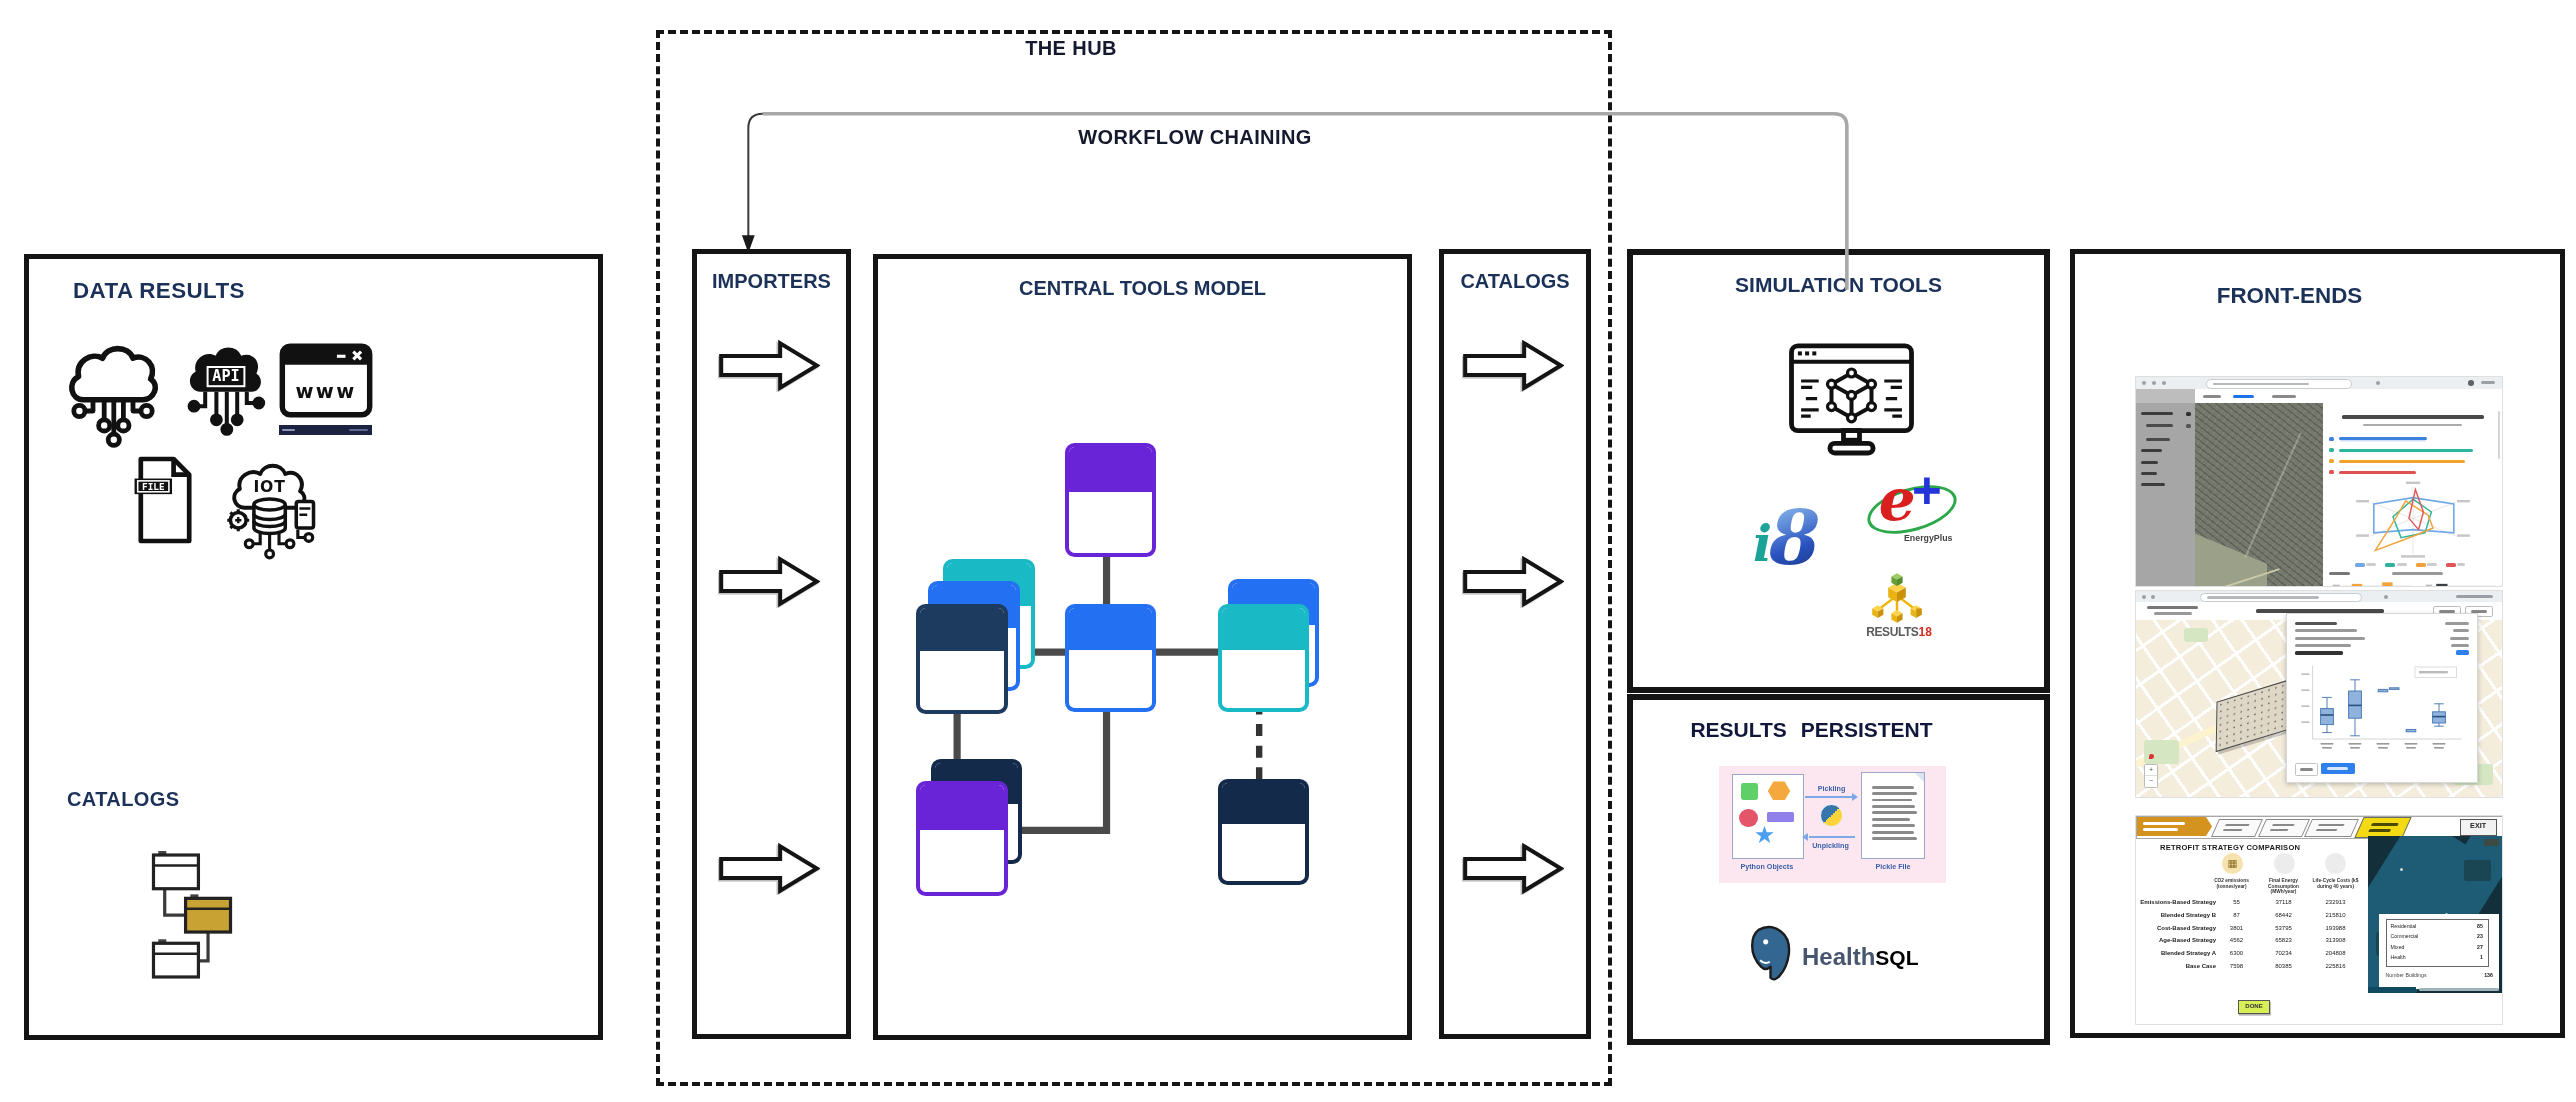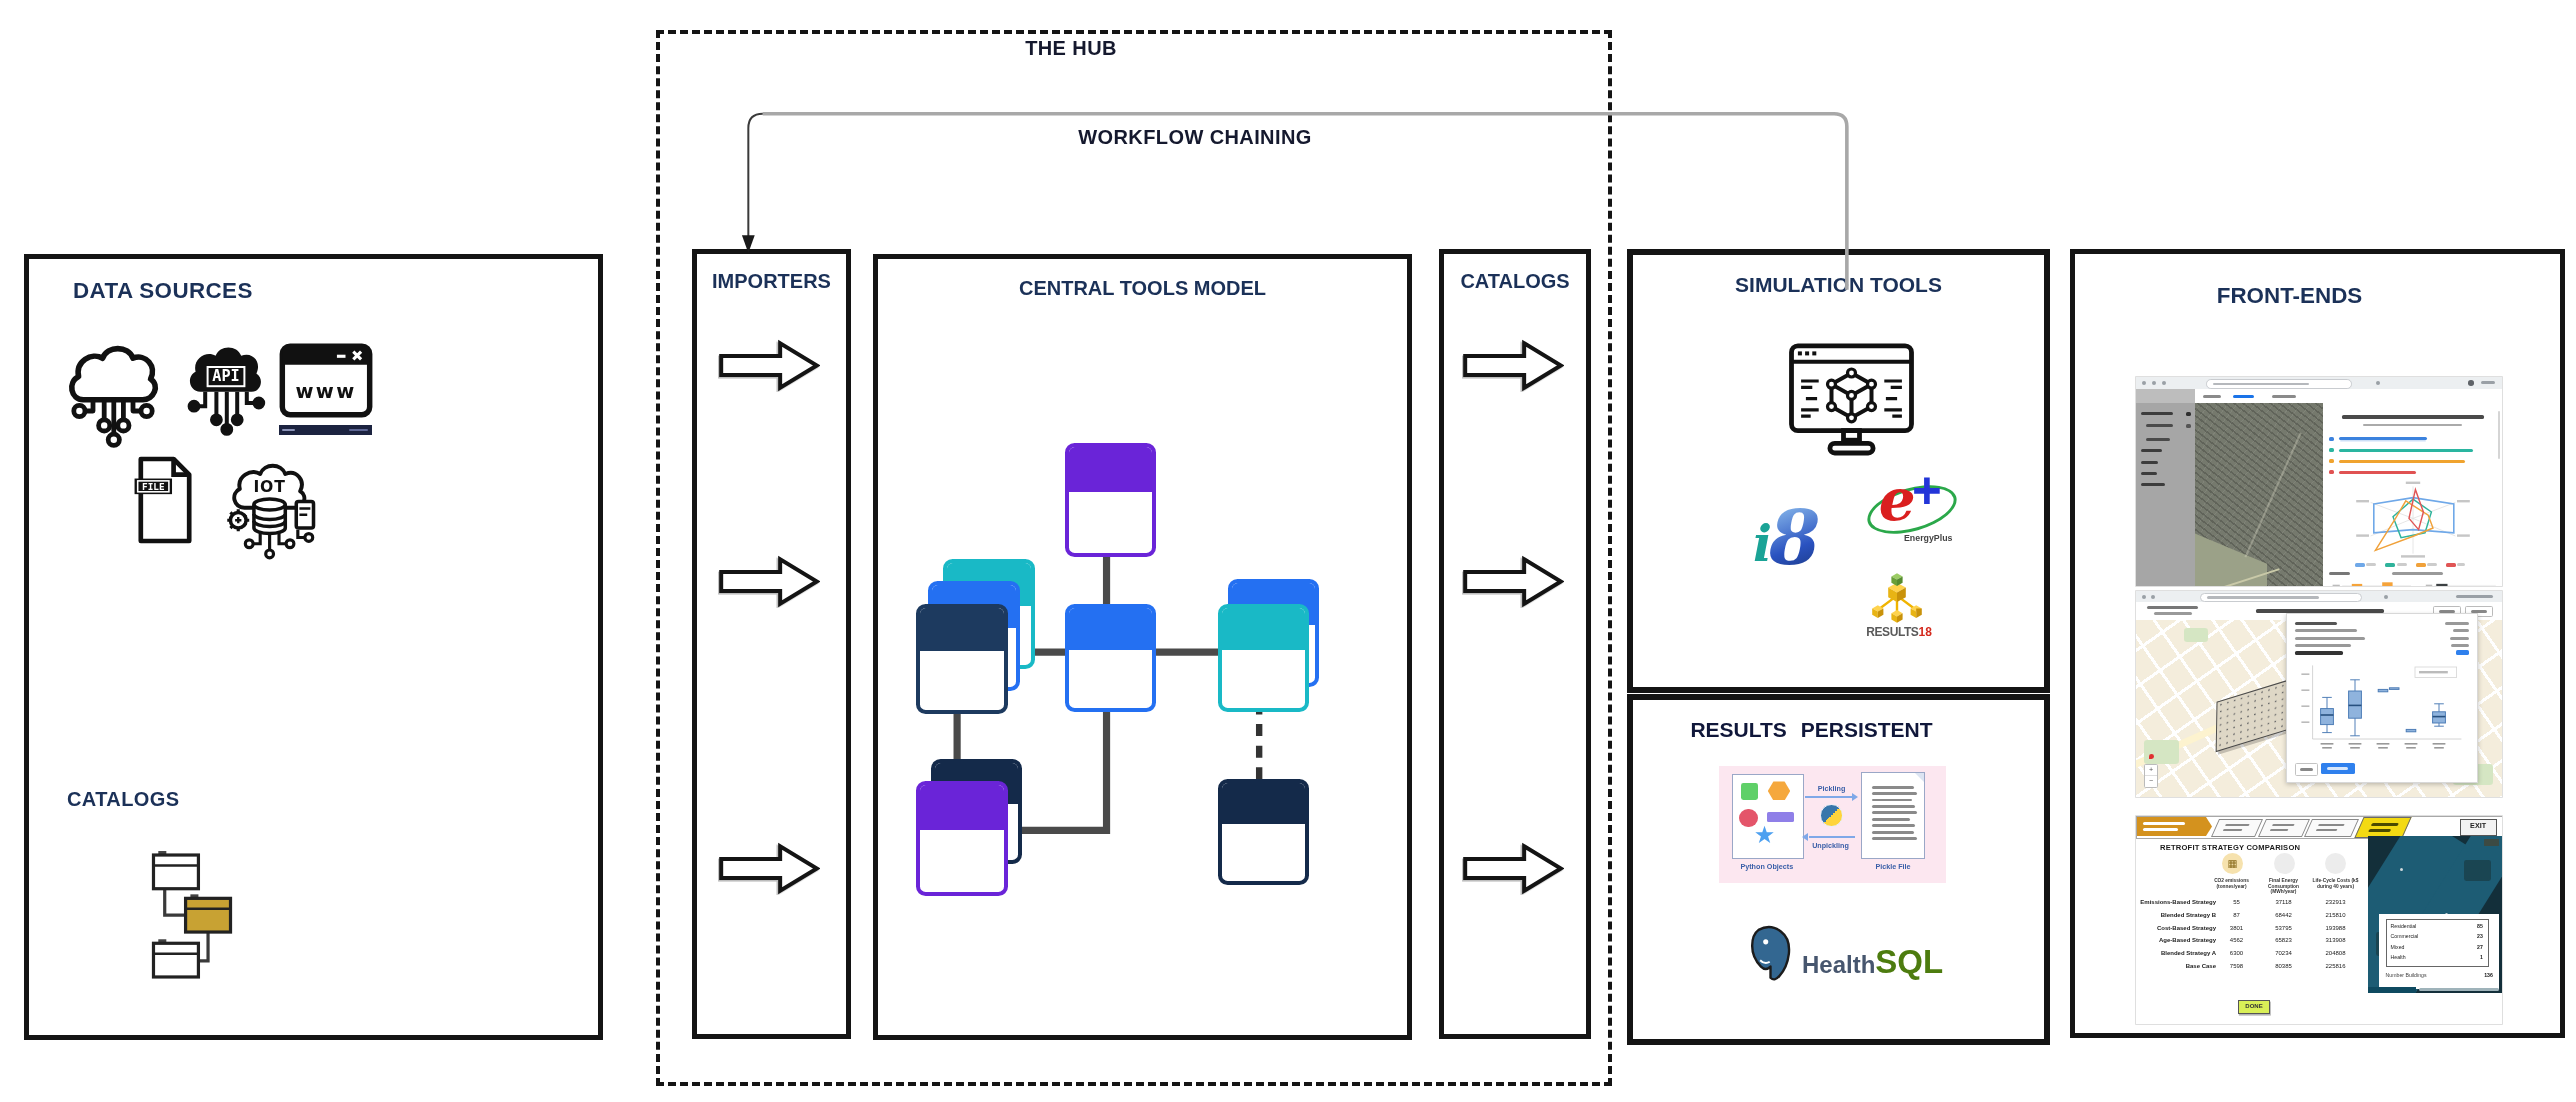--- a/index.html
+++ b/index.html
@@ -22,21 +22,21 @@
 </head>
 <body>
 
 <div class="stage">
 
   <div class="abs" style="left:656px;top:30px;width:948px;height:1048px;border:4.8px dashed #141414;"></div>
   <div class="abs h" style="left:991px;top:37px;width:160px;text-align:center;font-size:20px;color:#15192e;">THE HUB</div>
   <div class="abs h" style="left:1039px;top:126px;width:312px;text-align:center;font-size:20px;color:#15192e;">WORKFLOW CHAINING</div>
 
   <div class="box" style="left:24px;top:254px;width:569px;height:776px;">
-    <div class="abs h" style="left:44px;top:19px;font-size:22.4px;">DATA SOURCES</div>
+    <div class="abs h" style="left:44px;top:19px;font-size:22.4px;">DATA RESULTS</div>
 
     <div class="abs" style="left:32px;top:80px;">
       <svg width="104" height="116" viewBox="0 0 130 145" fill="none" stroke="#111" stroke-width="7" stroke-linecap="round" stroke-linejoin="round">
         <path d="M28,76 C12,76 8,54 22,47 C18,28 38,16 52,24 C58,8 84,8 90,24 C106,18 120,34 112,50 C124,58 116,76 102,76 Z"></path>
         <g stroke-width="6">
           <path d="M40,76 V90 H32"></path>
             <circle cx="23" cy="90" r="7" fill="#fff"></circle>
           <path d="M54,76 V100"></path>
             <circle cx="54" cy="108" r="7" fill="#fff"></circle>
           <path d="M66,76 V118"></path>
@@ -353,21 +353,21 @@
       <div class="abs" style="left:138px;top:96px;width:72px;text-align:center;font-size:7.2px;font-weight:bold;color:#3a5fa8;">Pickle File</div>
     </div>
 
     <div class="abs" style="left:108px;top:225px;width:200px;height:72px;">
       <svg width="59" height="64" viewBox="0 0 74 80">
         <path d="M22,6 Q37,-2 50,8 Q62,17 60,36 Q58,53 48,64 Q42,71 37,66 L37,52 Q31,58 25,52 Q14,41 14,26 Q14,12 22,6 Z" fill="#336791" stroke="#1c1c1c" stroke-width="3" stroke-linejoin="round"></path>
         <circle cx="31" cy="21" r="3.2" fill="#fff"></circle>
         <path d="M24,44 Q30,50 36,46" fill="none" stroke="#fff" stroke-width="2.5"></path>
       </svg>
       <div class="abs" style="left:61px;top:17.6px;white-space:nowrap;">
-        <span style="font-size:24px;font-weight:bold;color:#47566e;">Health</span><span style="font-size:33px;font-weight:bold;color:#4d7c0f;">SQL</span>
+        <span style="font-size:24px;font-weight:bold;color:#47566e;">Health</span><span style="font-size:21px;font-weight:bold;color:#000000;">SQL</span>
       </div>
     </div>
   </div>
 
   <div class="box" style="left:2070px;top:249px;width:485px;height:779px;">
     <div class="bt" style="top:29px;font-size:22.4px;padding-right:56px;">FRONT-ENDS</div>
 
     <div class="shot" style="left:61px;top:123px;width:366px;height:209px;">
       <div class="chrome">
         <div class="dot" style="left:6.4px;top:4px;width:4px;height:4px;"></div>

